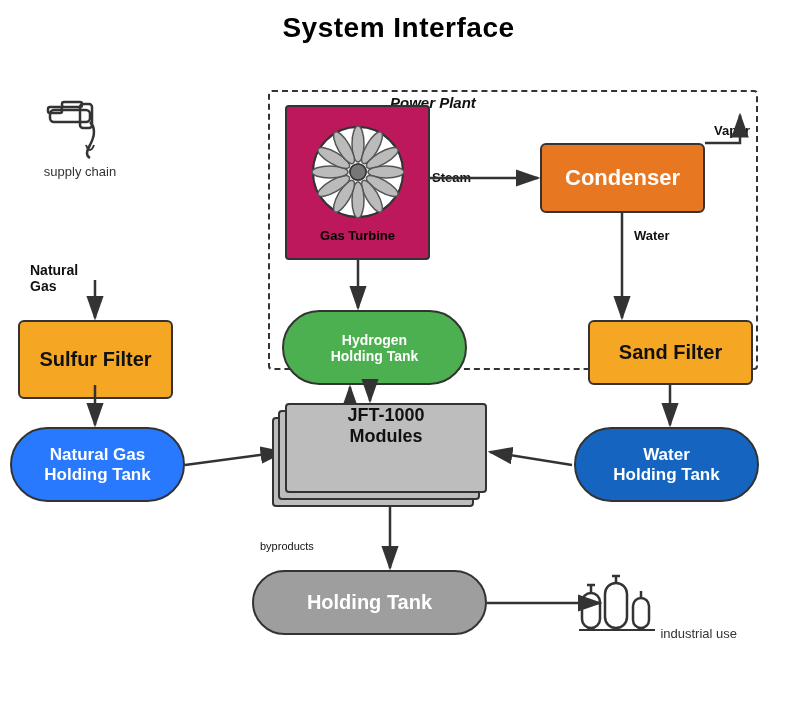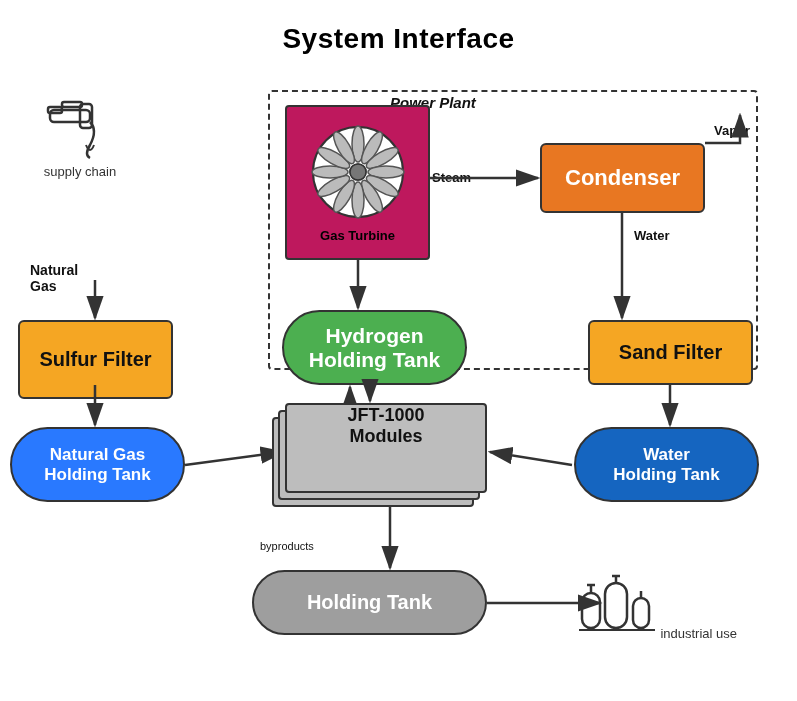--- a/index.html
+++ b/index.html
@@ -12,21 +12,21 @@
     }
     #diagram {
       position: relative;
       width: 797px;
       height: 701px;
     }
     .title {
       text-align: center;
       font-size: 28px;
       font-weight: bold;
-      padding-top: 23px;
+      padding-top: 12px;
       letter-spacing: 0.5px;
     }
     
     .power-plant-box {
       position: absolute;
       border: 2.5px dashed #333;
       border-radius: 4px;
       top: 90px;
       left: 268px;
       width: 490px;
@@ -69,21 +69,21 @@
       border: 2.5px solid #333;
       border-radius: 50px;
       color: white;
       font-size: 17px;
     }
     .green-oval {
       background: #4CAF50;
       border: 2.5px solid #333;
       border-radius: 50px;
       color: white;
-      font-size: 21px;
+      font-size: 14px;
     }
     .gray-oval {
       background: #9E9E9E;
       border: 2.5px solid #333;
       border-radius: 50px;
       color: white;
       font-size: 20px;
     }
     .orange-condenser {
       background: #E87722;

